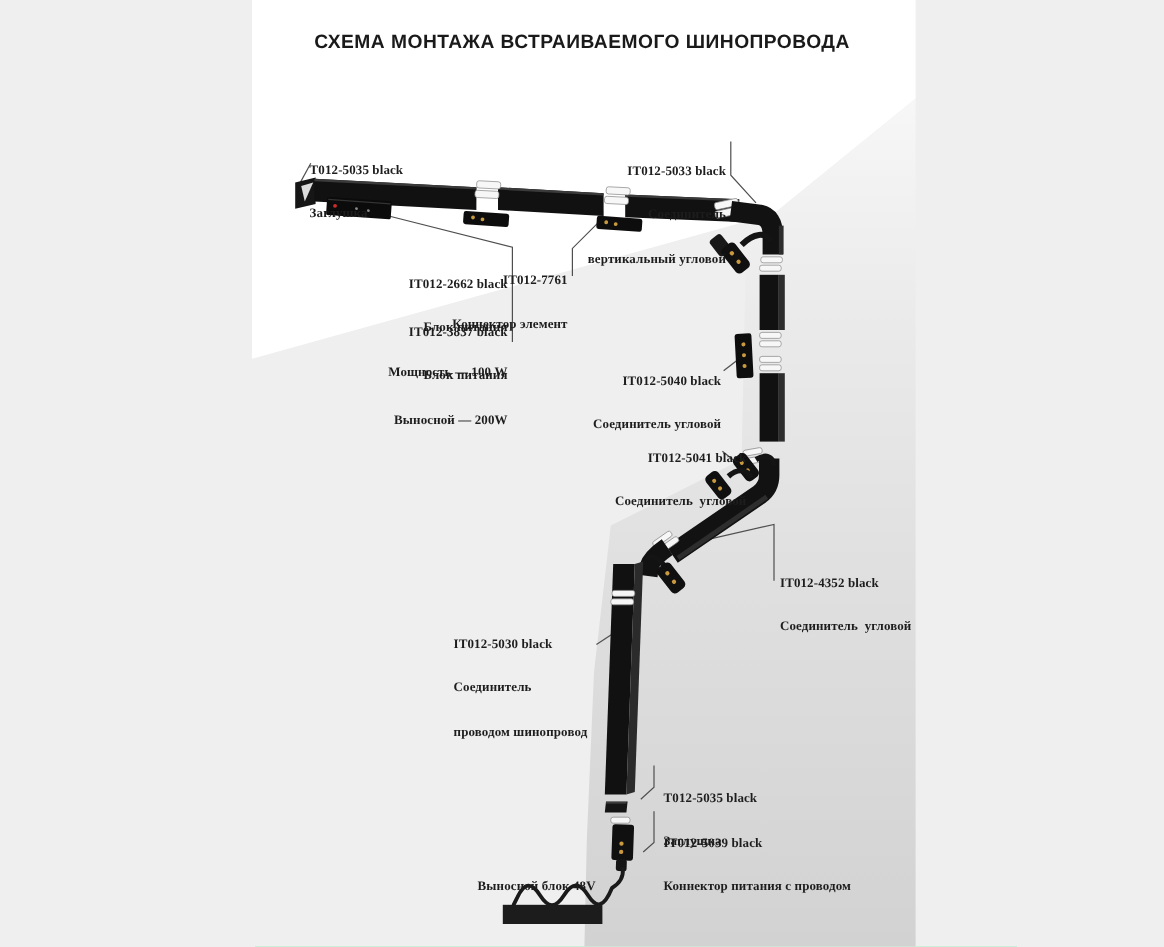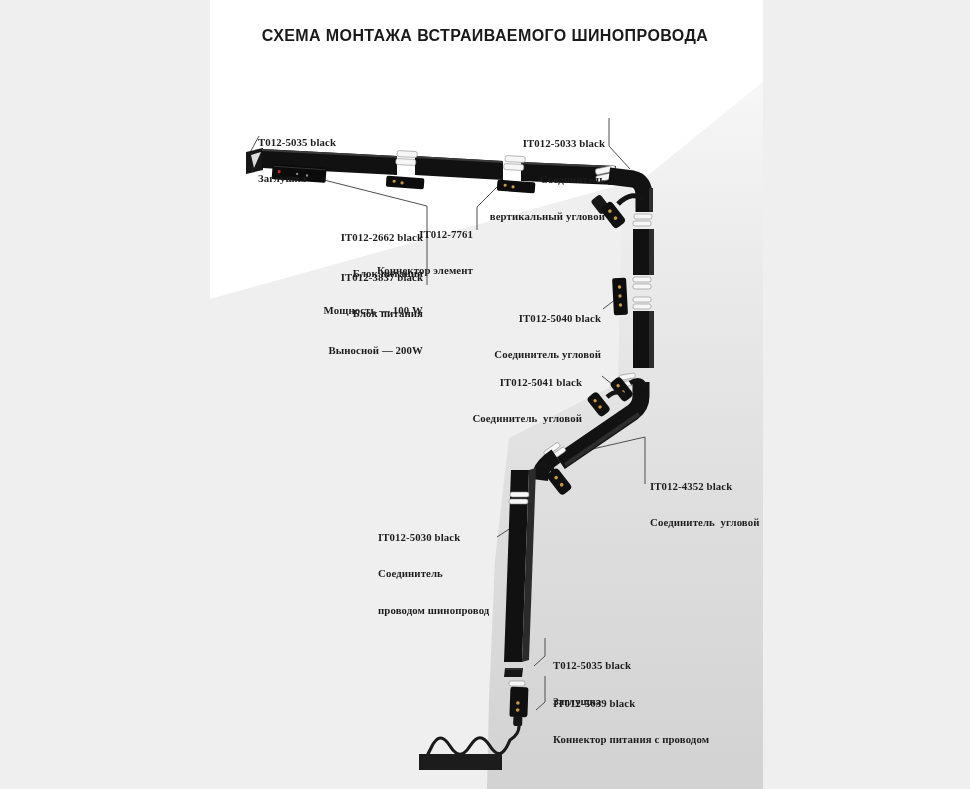--- a/index.html
+++ b/index.html
@@ -226,21 +226,21 @@
     <div>IT012-5033 black</div>
     <div>Соединитель</div>
     <div>вертикальный угловой</div>
   </div>
 
   <div class="lbl r" style="right:369px;top:287px">
     <div>IT012-5040 black</div>
     <div>Соединитель угловой</div>
   </div>
 
-  <div class="lbl r" style="right:388px;top:351px">
+  <div class="lbl r" style="right:348px;top:351px">
     <div>IT012-5041 black</div>
     <div>Соединитель  угловой</div>
   </div>
 
   <div class="lbl" style="left:650px;top:455px">
     <div>IT012-4352 black</div>
     <div>Соединитель  угловой</div>
   </div>
 
   <div class="lbl" style="left:378px;top:506px">
@@ -252,14 +252,17 @@
   <div class="lbl" style="left:553px;top:634px">
     <div>T012-5035 black</div>
     <div>Заглушка</div>
   </div>
 
   <div class="lbl" style="left:553px;top:672px">
     <div>IT012-5039 black</div>
     <div>Коннектор питания с проводом</div>
   </div>
 
+  <div class="lbl" style="left:398px;top:708px">
+    <div>Выносной блок 48V</div>
+  </div>
 
 </div>
 
 </body></html>

